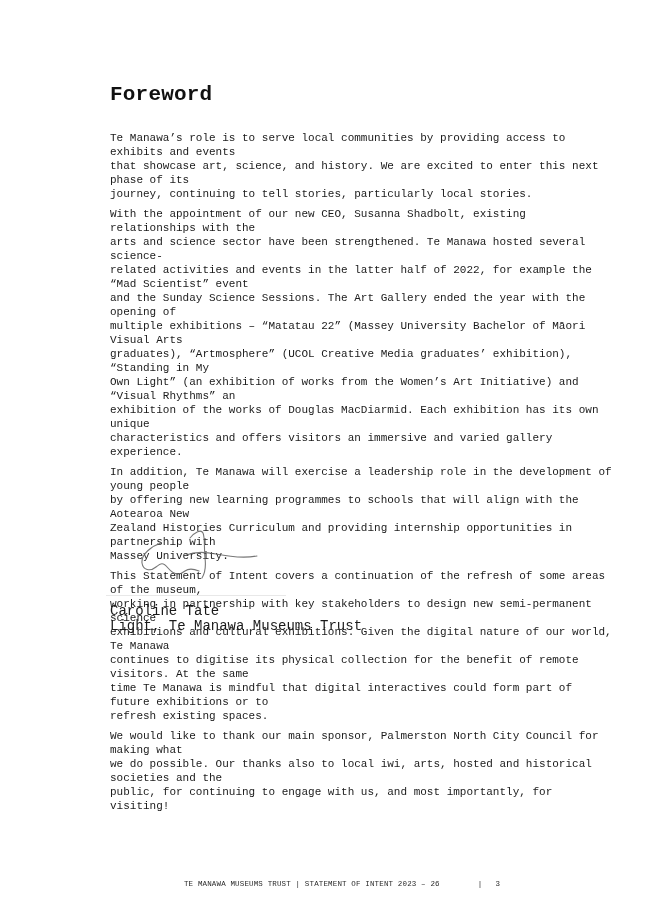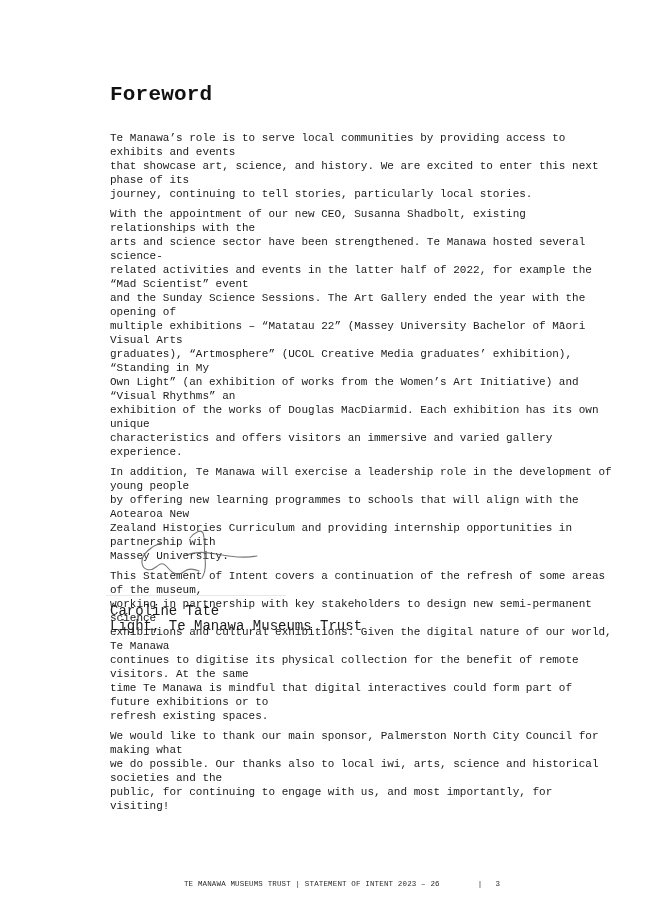--- a/index.html
+++ b/index.html
@@ -106,21 +106,21 @@
 by offering new learning programmes to schools that will align with the Aotearoa New
 Zealand Histories Curriculum and providing internship opportunities in partnership with
 Massey University.</p>
     <p class="para">This Statement of Intent covers a continuation of the refresh of some areas of the museum,
 working in partnership with key stakeholders to design new semi-permanent science
 exhibitions and cultural exhibitions. Given the digital nature of our world, Te Manawa
 continues to digitise its physical collection for the benefit of remote visitors. At the same
 time Te Manawa is mindful that digital interactives could form part of future exhibitions or to
 refresh existing spaces.</p>
     <p class="para">We would like to thank our main sponsor, Palmerston North City Council for making what
-we do possible. Our thanks also to local iwi, arts, science and historical societies and the
+we do possible. Our thanks also to local iwi, arts, hosted and historical societies and the
 public, for continuing to engage with us, and most importantly, for visiting!</p>
   </div>
 
   <div class="signature-wrap">
     <svg width="130" height="56" viewBox="0 0 130 56" xmlns="http://www.w3.org/2000/svg">
       <g fill="none" stroke="#5f5f5f" stroke-width="1.1" stroke-linecap="round" stroke-linejoin="round" opacity="0.85">
         <path d="M 23 17 C 14 20, 3 28, 4 37 C 5 44, 12 46, 18 41 C 23 37, 25 36, 30 42 C 35 48, 41 50, 47 45 C 51 42, 56 43, 61 45"></path>
         <path d="M 52 12 C 57 6, 63 3, 65 7 C 67 11, 66 22, 67 32 C 68 40, 67 47, 64 52"></path>
         <path d="M 48 29 C 58 25, 68 26, 78 28 C 93 31, 108 32, 119 30"></path>
       </g>

